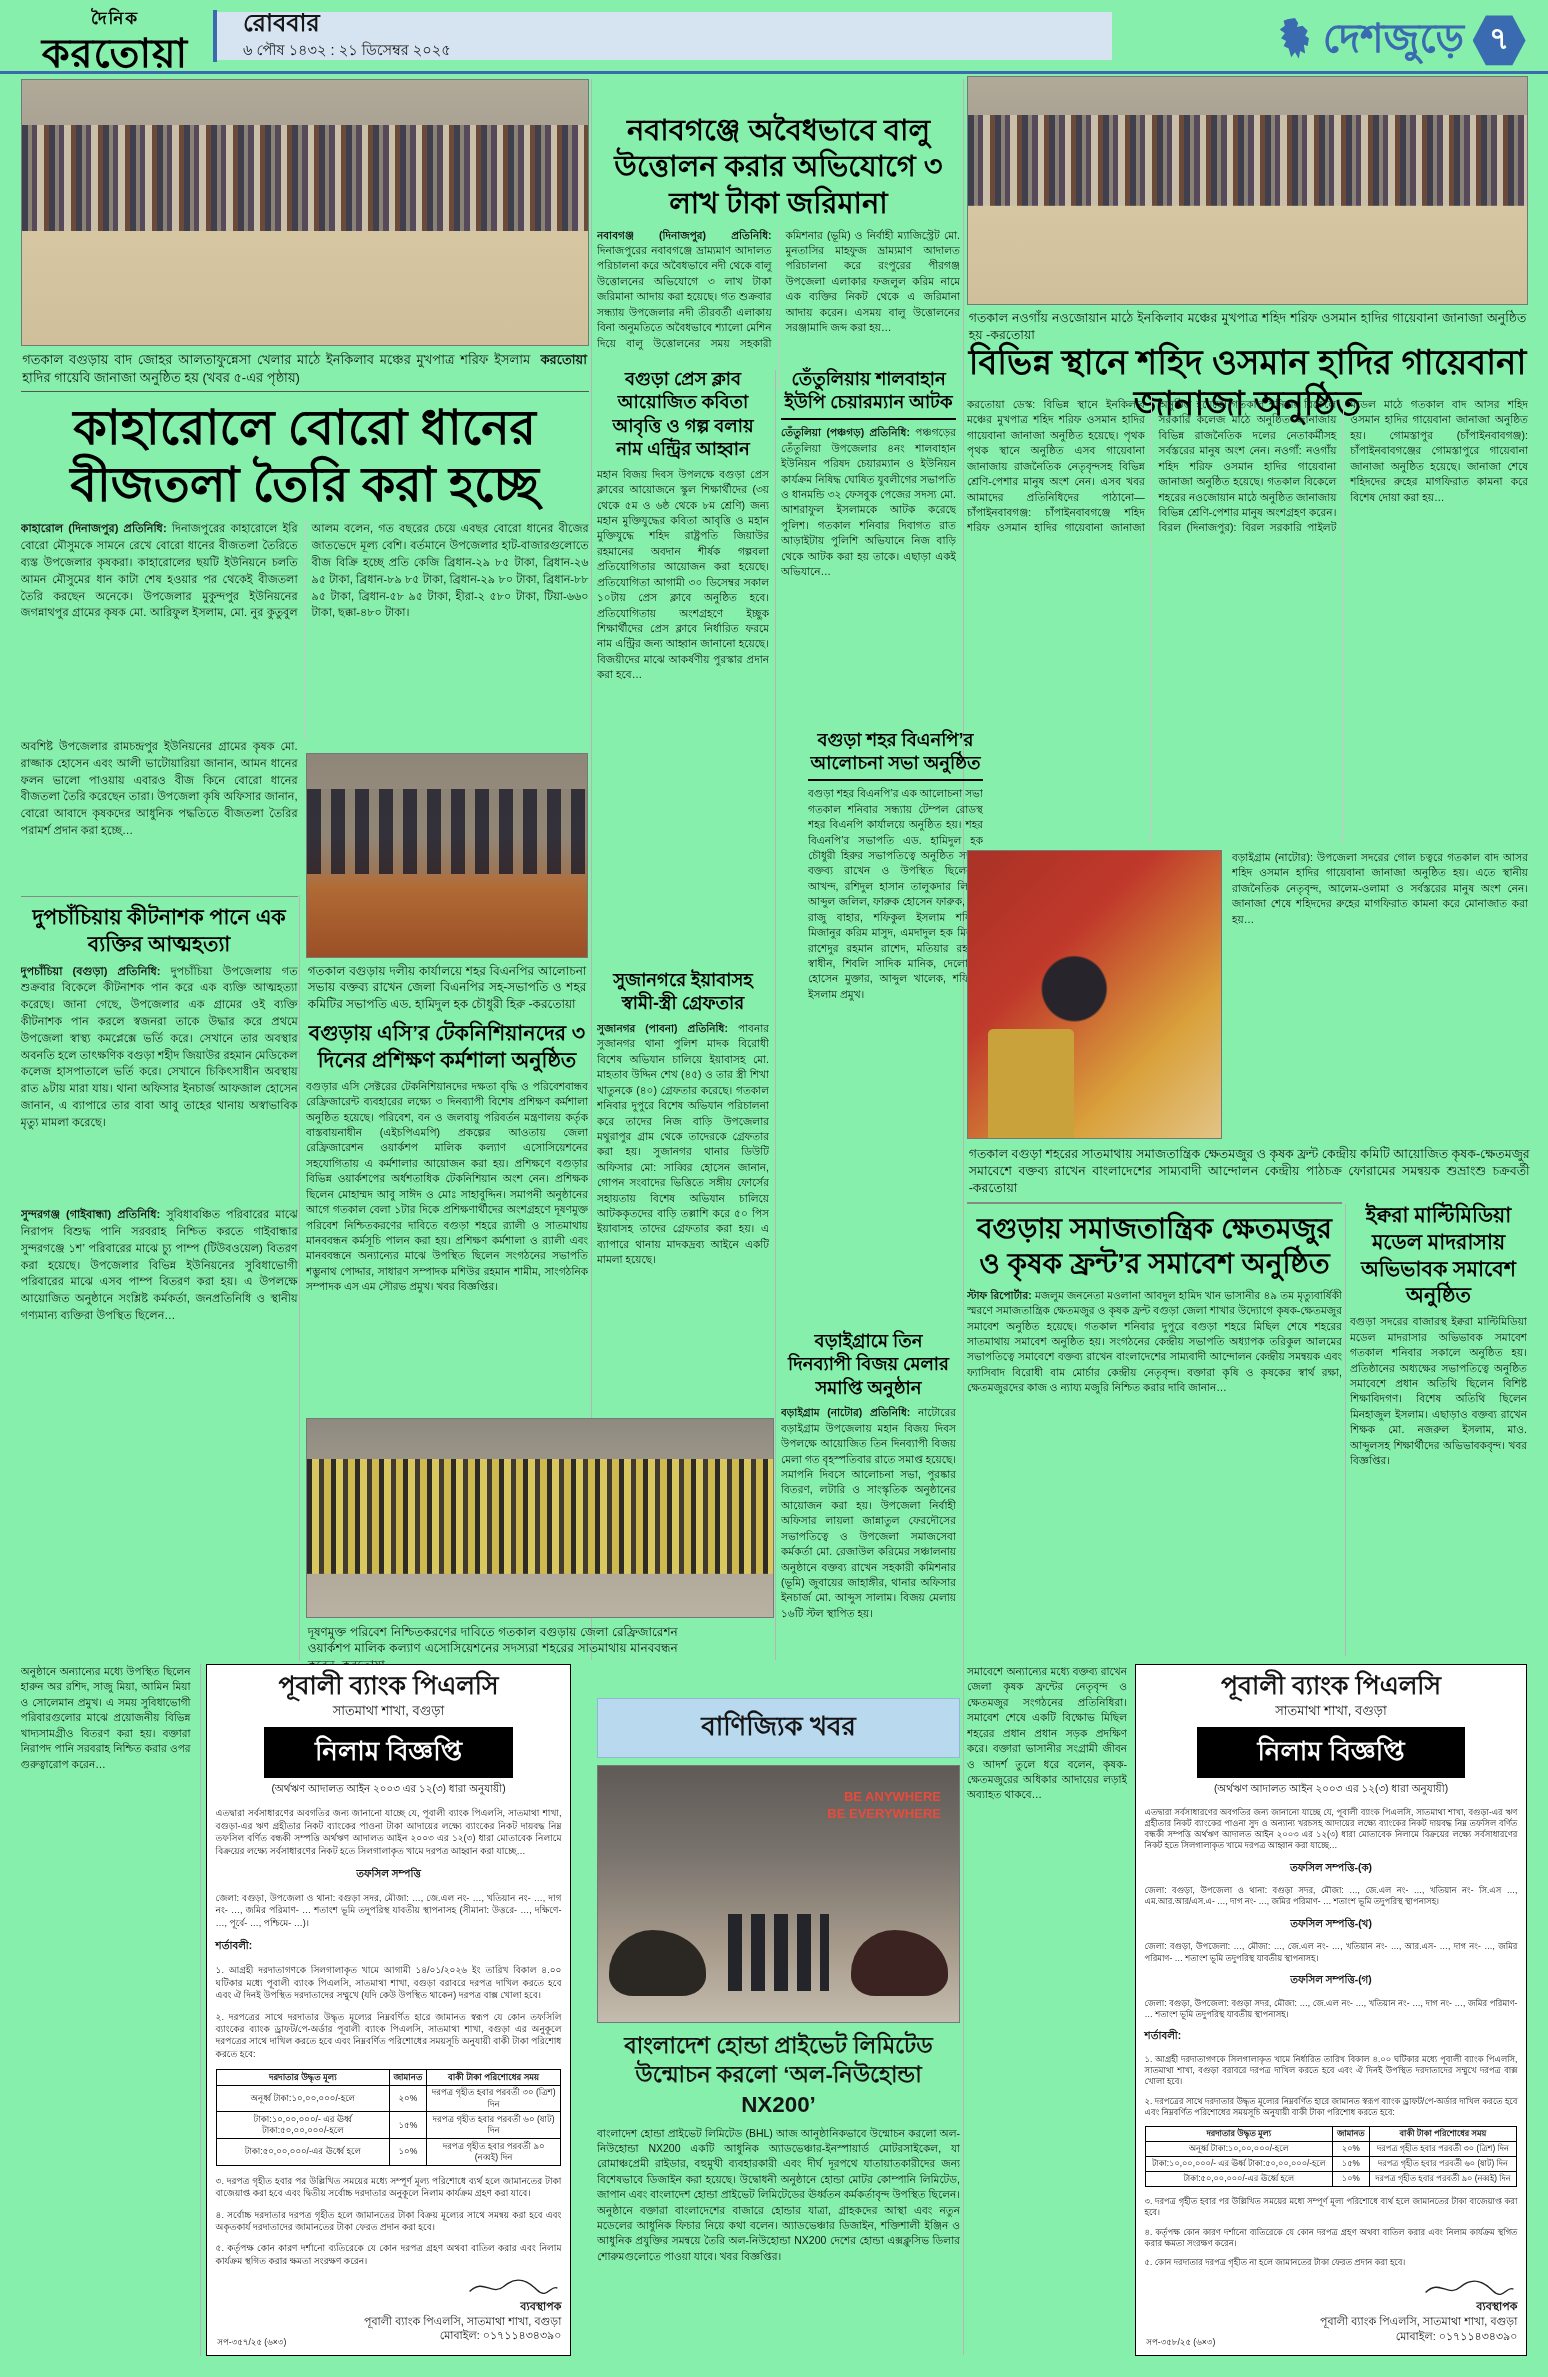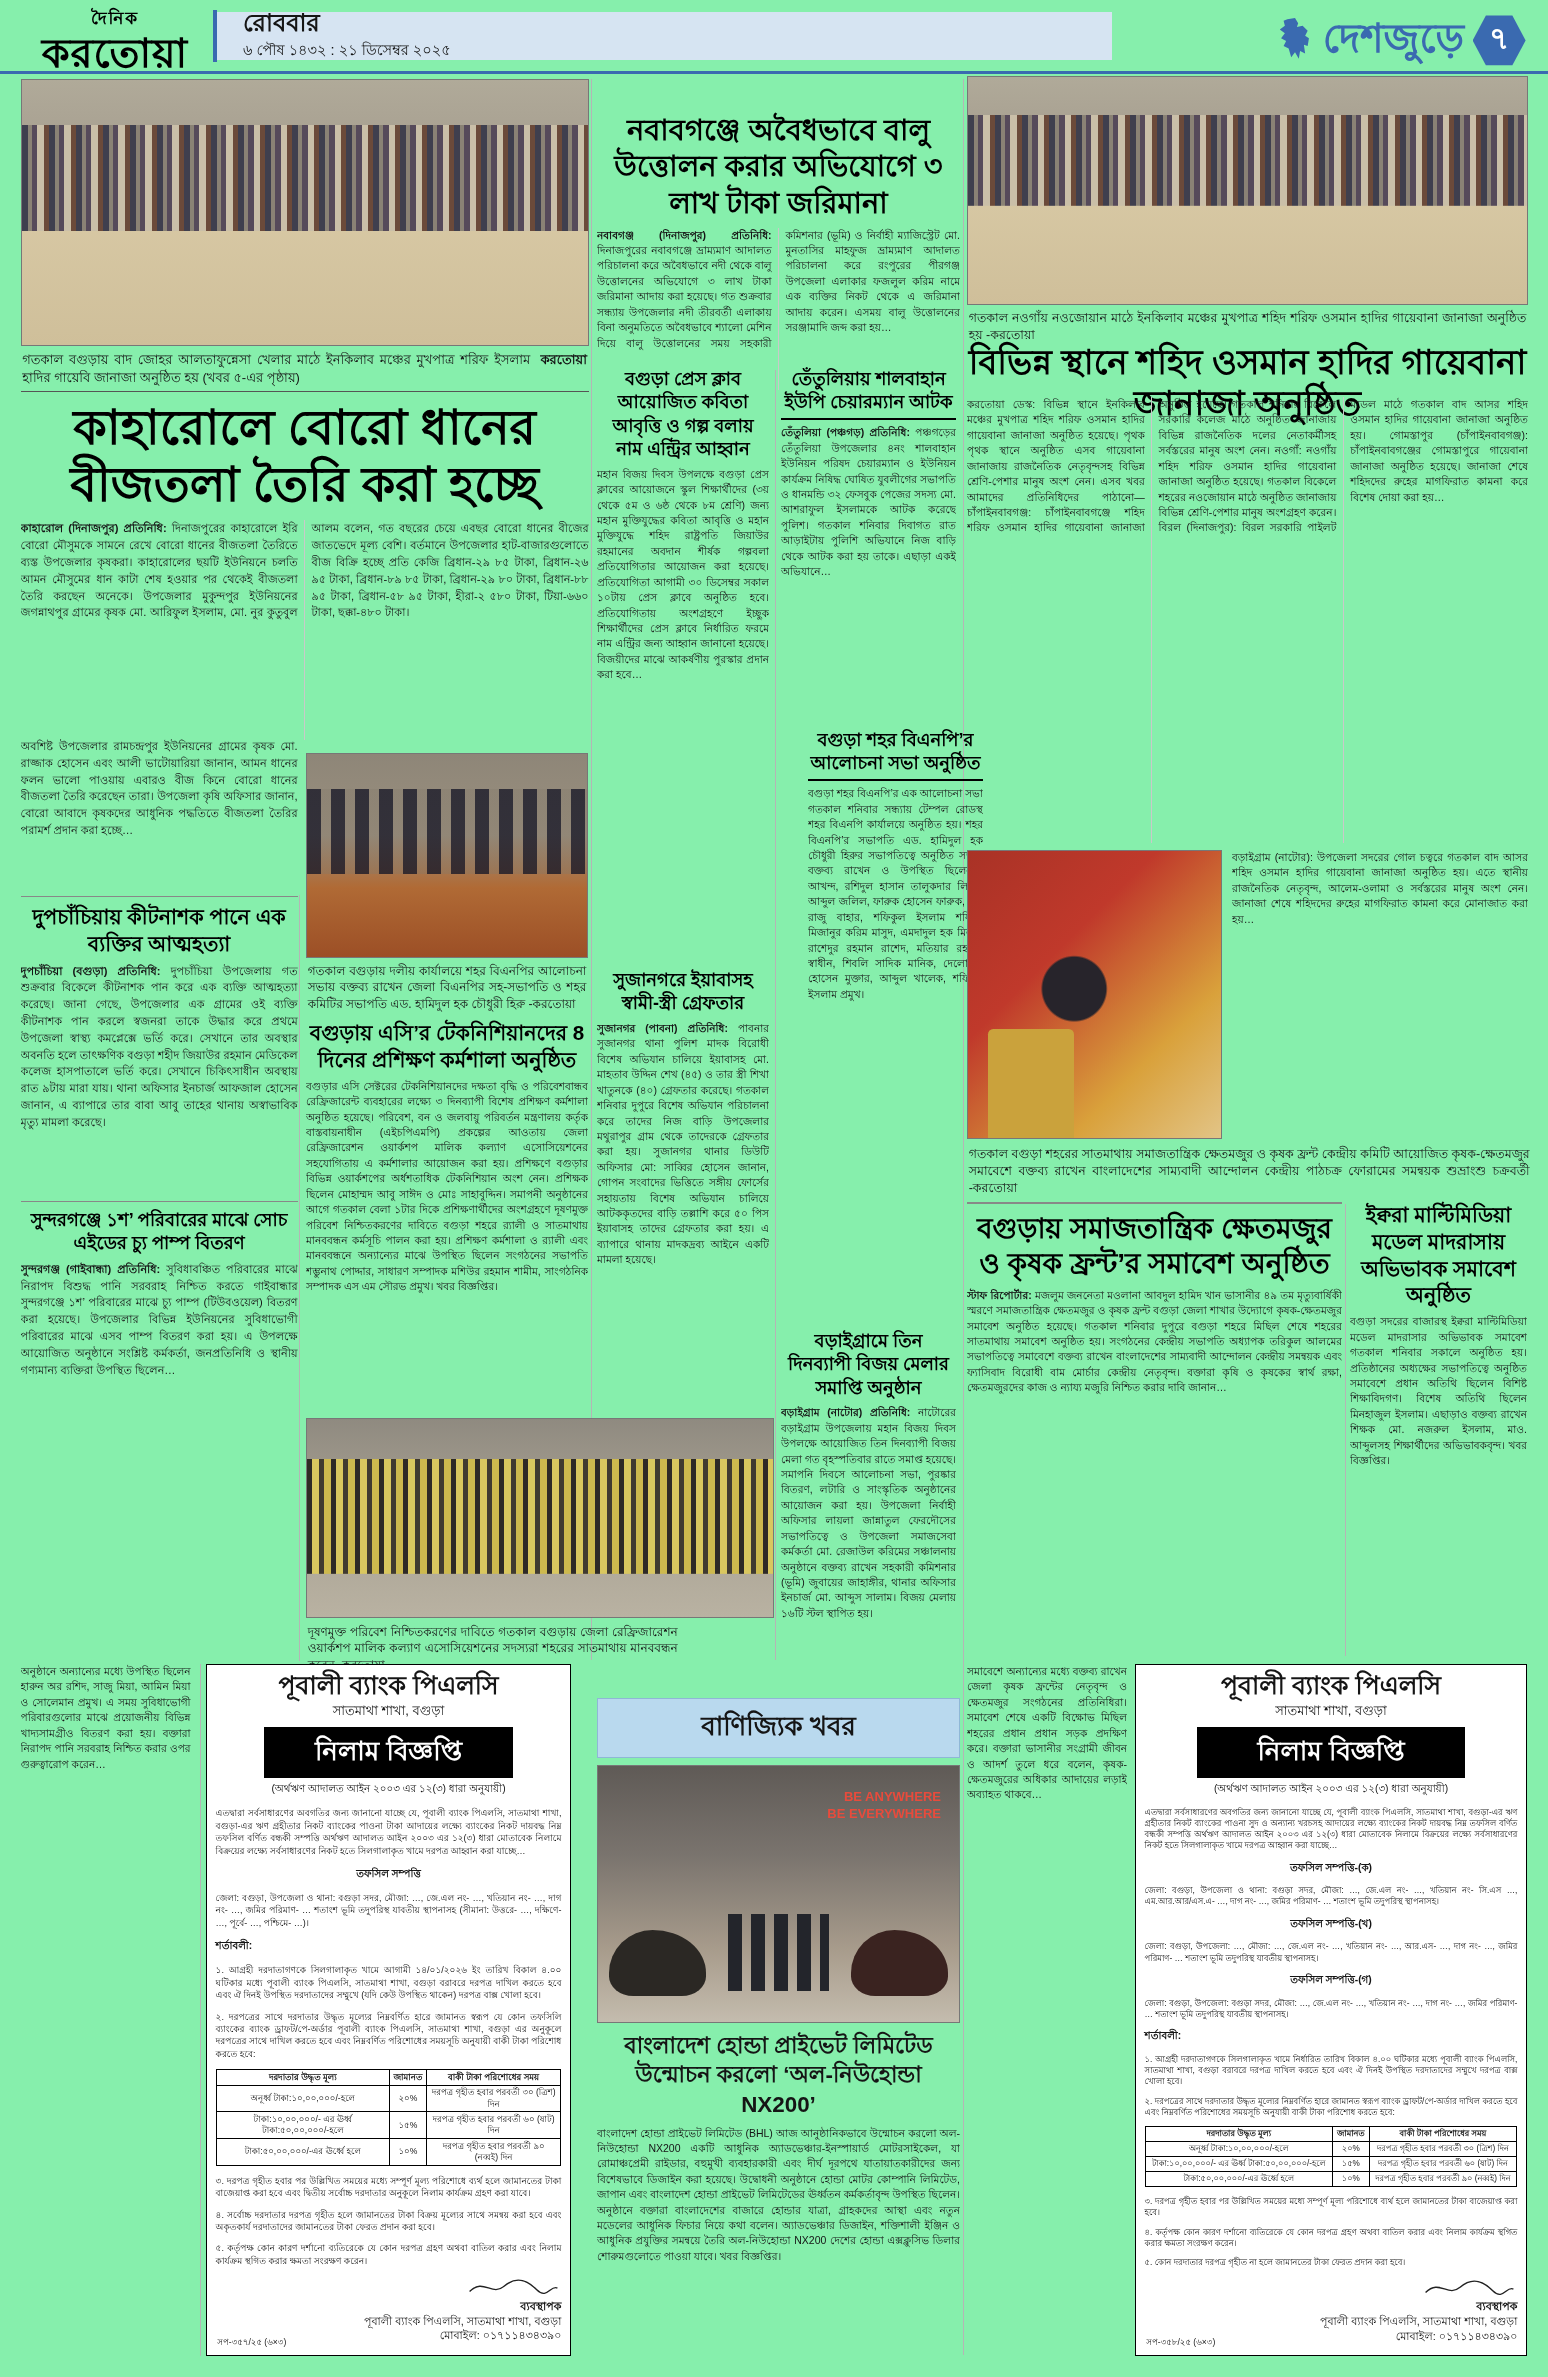--- a/index.html
+++ b/index.html
@@ -135,35 +135,34 @@
 
   <div class="abs" style="left:20.6px;top:896px;width:277px;">
     <div class="headline h-md" style="border-top:1.7px solid #888;padding-top:6.9px;">দুপচাঁচিয়ায় কীটনাশক পানে এক ব্যক্তির আত্মহত্যা</div>
     <div class="body-text" style="height:205px;margin-top:5.2px;">
       <span class="byline">দুপচাঁচিয়া (বগুড়া) প্রতিনিধি:</span>
       <span>দুপচাঁচিয়া উপজেলায় গত শুক্রবার বিকেলে কীটনাশক পান করে এক ব্যক্তি আত্মহত্যা করেছে। জানা গেছে, উপজেলার এক গ্রামের ওই ব্যক্তি কীটনাশক পান করলে স্বজনরা তাকে উদ্ধার করে প্রথমে উপজেলা স্বাস্থ্য কমপ্লেক্সে ভর্তি করে। সেখানে তার অবস্থার অবনতি হলে তাৎক্ষণিক বগুড়া শহীদ জিয়াউর রহমান মেডিকেল কলেজ হাসপাতালে ভর্তি করে। সেখানে চিকিৎসাধীন অবস্থায় রাত ৯টায় মারা যায়। থানা অফিসার ইনচার্জ আফজাল হোসেন জানান, এ ব্যাপারে তার বাবা আবু তাহের থানায় অস্বাভাবিক মৃত্যু মামলা করেছে।</span>
     </div>
   </div>
 
   <div class="abs" style="left:20.6px;top:1201px;width:277px;">
-    <div class="headline h-sm" style="border-top:1.7px solid #888;padding-top:6.9px;">সুন্দরগঞ্জে ১শ’ পরিবারের মাঝে সোচ এইডের চ্যু পাম্প বিতরণ</div>
     <div class="body-text" style="height:370px;margin-top:5.2px;">
       <span class="byline">সুন্দরগঞ্জ (গাইবান্ধা) প্রতিনিধি:</span>
       <span>সুবিধাবঞ্চিত পরিবারের মাঝে নিরাপদ বিশুদ্ধ পানি সরবরাহ নিশ্চিত করতে গাইবান্ধার সুন্দরগঞ্জে ১শ’ পরিবারের মাঝে চ্যু পাম্প (টিউবওয়েল) বিতরণ করা হয়েছে। উপজেলার বিভিন্ন ইউনিয়নের সুবিধাভোগী পরিবারের মাঝে এসব পাম্প বিতরণ করা হয়। এ উপলক্ষে আয়োজিত অনুষ্ঠানে সংশ্লিষ্ট কর্মকর্তা, জনপ্রতিনিধি ও স্থানীয় গণ্যমান্য ব্যক্তিরা উপস্থিত ছিলেন…</span>
     </div>
   </div>
   <div class="abs body-sm" style="left:20.6px;top:1664px;width:170px;height:685px;">অনুষ্ঠানে অন্যান্যের মধ্যে উপস্থিত ছিলেন হারুন অর রশিদ, সাজু মিয়া, আমিন মিয়া ও সোলেমান প্রমুখ। এ সময় সুবিধাভোগী পরিবারগুলোর মাঝে প্রয়োজনীয় বিভিন্ন খাদ্যসামগ্রীও বিতরণ করা হয়। বক্তারা নিরাপদ পানি সরবরাহ নিশ্চিত করার ওপর গুরুত্বারোপ করেন…</div>
 
   <div class="abs" style="left:306px;top:753px;width:282px;">
     <div class="photo ph-meeting" style="width:282px;height:205px;"></div>
     <div class="caption" style="font-size:12px;">গতকাল বগুড়ায় দলীয় কার্যালয়ে শহর বিএনপির আলোচনা সভায় বক্তব্য রাখেন জেলা বিএনপির সহ-সভাপতি ও শহর কমিটির সভাপতি এড. হামিদুল হক চৌধুরী হিরু -করতোয়া</div>
   </div>
 
   <div class="abs" style="left:306px;top:1020px;width:282px;">
-    <div class="headline h-md">বগুড়ায় এসি’র টেকনিশিয়ানদের 8 দিনের প্রশিক্ষণ কর্মশালা অনুষ্ঠিত</div>
+    <div class="headline h-md">বগুড়ায় এসি’র টেকনিশিয়ানদের ৩ দিনের প্রশিক্ষণ কর্মশালা অনুষ্ঠিত</div>
     <div class="body-sm" style="height:303px;margin-top:5.2px;">বগুড়ার এসি সেক্টরের টেকনিশিয়ানদের দক্ষতা বৃদ্ধি ও পরিবেশবান্ধব রেফ্রিজারেন্ট ব্যবহারের লক্ষ্যে ৩ দিনব্যাপী বিশেষ প্রশিক্ষণ কর্মশালা অনুষ্ঠিত হয়েছে। পরিবেশ, বন ও জলবায়ু পরিবর্তন মন্ত্রণালয় কর্তৃক বাস্তবায়নাধীন (এইচপিএমপি) প্রকল্পের আওতায় জেলা রেফ্রিজারেশন ওয়ার্কশপ মালিক কল্যাণ এসোসিয়েশনের সহযোগিতায় এ কর্মশালার আয়োজন করা হয়। প্রশিক্ষণে বগুড়ার বিভিন্ন ওয়ার্কশপের অর্ধশতাধিক টেকনিশিয়ান অংশ নেন। প্রশিক্ষক ছিলেন মোহাম্মদ আবু সাঈদ ও মোঃ সাহাবুদ্দিন। সমাপনী অনুষ্ঠানের আগে গতকাল বেলা ১টার দিকে প্রশিক্ষণার্থীদের অংশগ্রহণে দূষণমুক্ত পরিবেশ নিশ্চিতকরণের দাবিতে বগুড়া শহরে র‌্যালী ও সাতমাথায় মানববন্ধন কর্মসূচি পালন করা হয়। প্রশিক্ষণ কর্মশালা ও র‌্যালী এবং মানববন্ধনে অন্যান্যের মাঝে উপস্থিত ছিলেন সংগঠনের সভাপতি শম্ভুনাথ পোদ্দার, সাধারণ সম্পাদক মশিউর রহমান শামীম, সাংগঠনিক সম্পাদক এস এম সৌরভ প্রমুখ। খবর বিজ্ঞপ্তির।</div>
   </div>
 
   <div class="abs" style="left:306px;top:1418px;width:468px;">
     <div class="photo ph-chain" style="width:468px;height:200px;"></div>
   </div>
   <div class="abs caption" style="left:306px;top:1619px;width:370px;font-size:12px;">দূষণমুক্ত পরিবেশ নিশ্চিতকরণের দাবিতে গতকাল বগুড়ায় জেলা রেফ্রিজারেশন ওয়ার্কশপ মালিক কল্যাণ এসোসিয়েশনের সদস্যরা শহরের সাতমাথায় মানববন্ধন করেন -করতোয়া</div>
 
   <div class="abs" style="left:597px;top:112px;width:363px;">
     <div class="headline h-lg">নবাবগঞ্জে অবৈধভাবে বালু উত্তোলন করার অভিযোগে ৩ লাখ টাকা জরিমানা</div>

